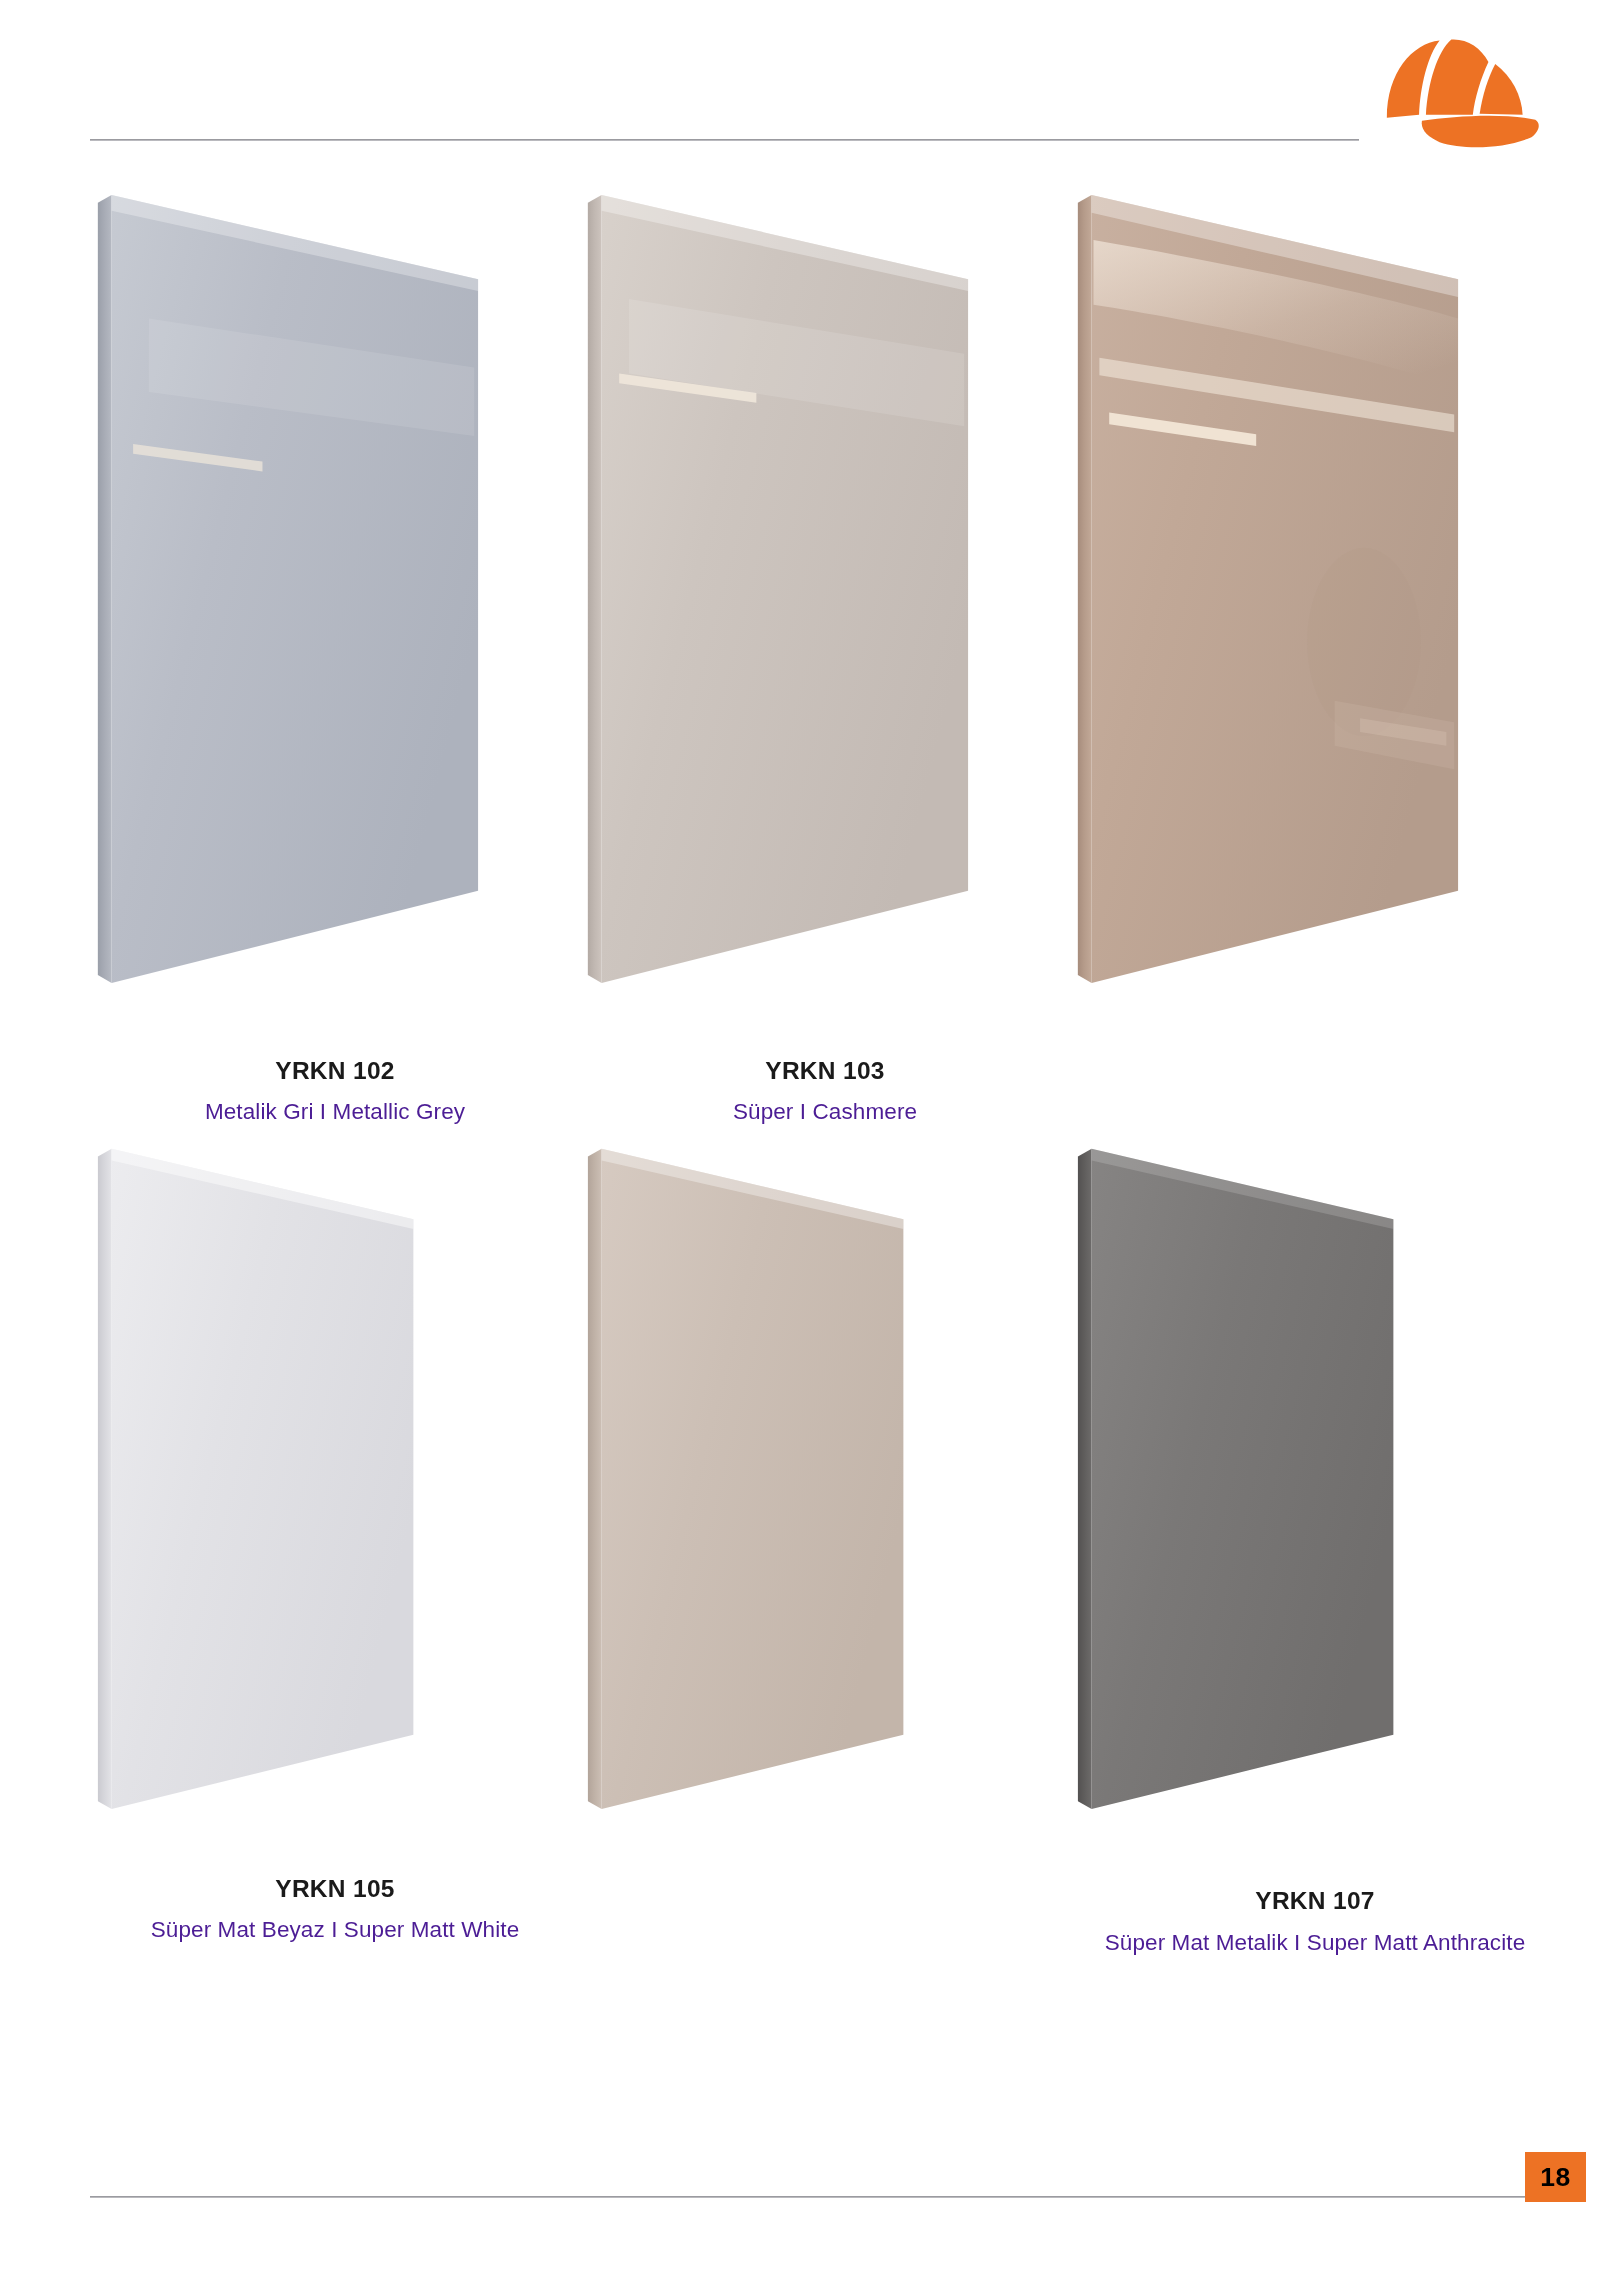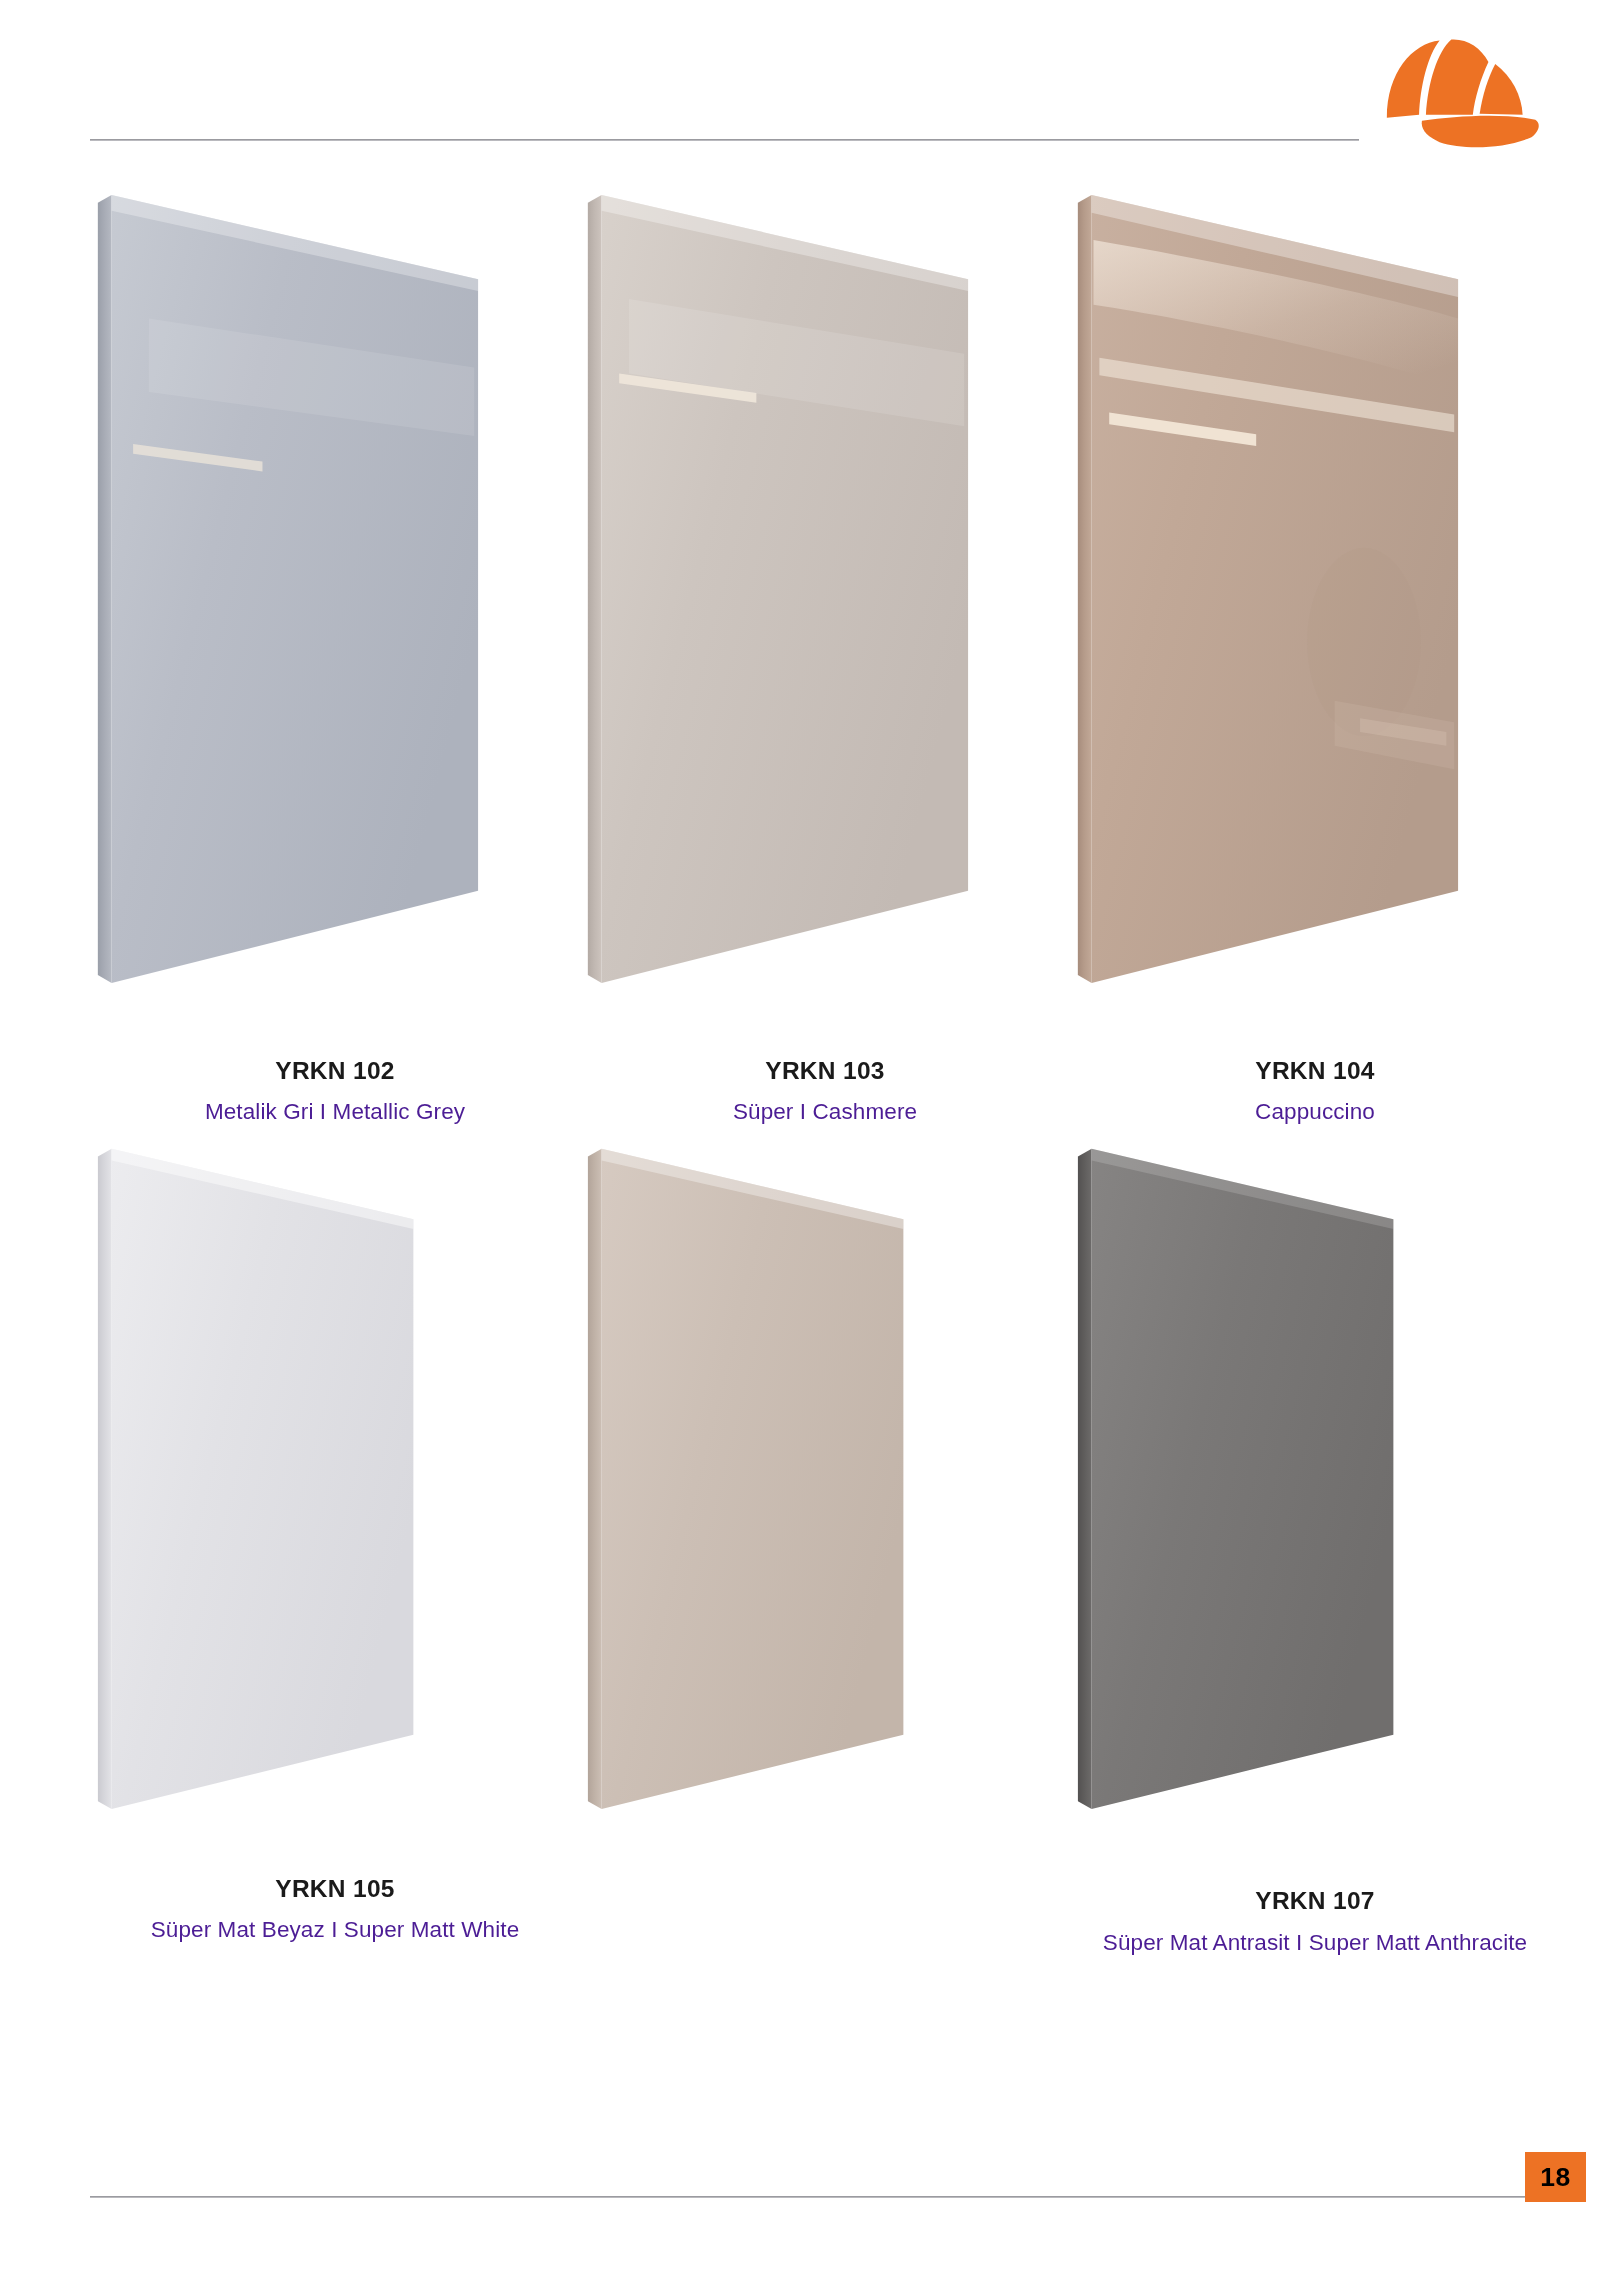--- a/index.html
+++ b/index.html
@@ -214,24 +214,20 @@
           <polygon points="22,14 396,100 396,724 22,818" fill="url(#g2f)"></polygon>
           <polygon points="22,14 396,100 396,118 22,32" fill="#ffffff" opacity="0.34"></polygon>
           <path d="M24,60 C140,80 300,112 396,140 L396,210 C290,176 130,142 24,126 Z" fill="url(#g2s)"></path>
           <path d="M30,180 L392,238 L392,256 L30,198 Z" fill="#f6ece0" opacity="0.55"></path>
           <path d="M40,236 L190,258 L190,270 L40,248 Z" fill="#f2e6d6" opacity="0.95"></path>
           <ellipse cx="300" cy="470" rx="58" ry="96" fill="#ad9484" opacity="0.16"></ellipse>
           <path d="M270,530 L392,552 L392,600 L270,576 Z" fill="#d9c4b2" opacity="0.20"></path>
           <path d="M296,548 L384,562 L384,576 L296,562 Z" fill="#e4d2c2" opacity="0.26"></path>
         </svg>
       </div>
-      <div class="caption" style="margin-top:13.7px;">
-        <div class="code">YRKN 104</div>
-        <div class="name">Cappuccino</div>
-      </div>
     </div>
 
     <div class="cell" style="left:90px; top:1137px;">
       <div class="swatch" style="height:725px;">
         <svg viewBox="0 0 500 740" xmlns="http://www.w3.org/2000/svg">
           <defs>
             <linearGradient id="g3f" x1="0" y1="0" x2="1" y2="0.55">
               <stop offset="0%" stop-color="#ececef"></stop>
               <stop offset="45%" stop-color="#e2e2e6"></stop>
               <stop offset="100%" stop-color="#d9d9de"></stop>
@@ -290,21 +286,21 @@
               <stop offset="100%" stop-color="#6d6b6a"></stop>
             </linearGradient>
           </defs>
           <polygon points="8,20 22,12 22,686 8,678" fill="url(#g5e)"></polygon>
           <polygon points="22,12 330,84 330,610 22,686" fill="url(#g5f)"></polygon>
           <polygon points="22,12 330,84 330,94 22,24" fill="#ffffff" opacity="0.16"></polygon>
         </svg>
       </div>
       <div class="caption" style="margin-top:26px;">
         <div class="code">YRKN 107</div>
-        <div class="name">Süper Mat Antrasit I Super Matt Anthracite</div>
+        <div class="name">Süper Mat Metalik I Super Matt Anthracite</div>
       </div>
     </div>
 
   </div>
 
   <div class="footer-rule"></div>
 
   <div class="page-number">18</div>
 
 </div>

